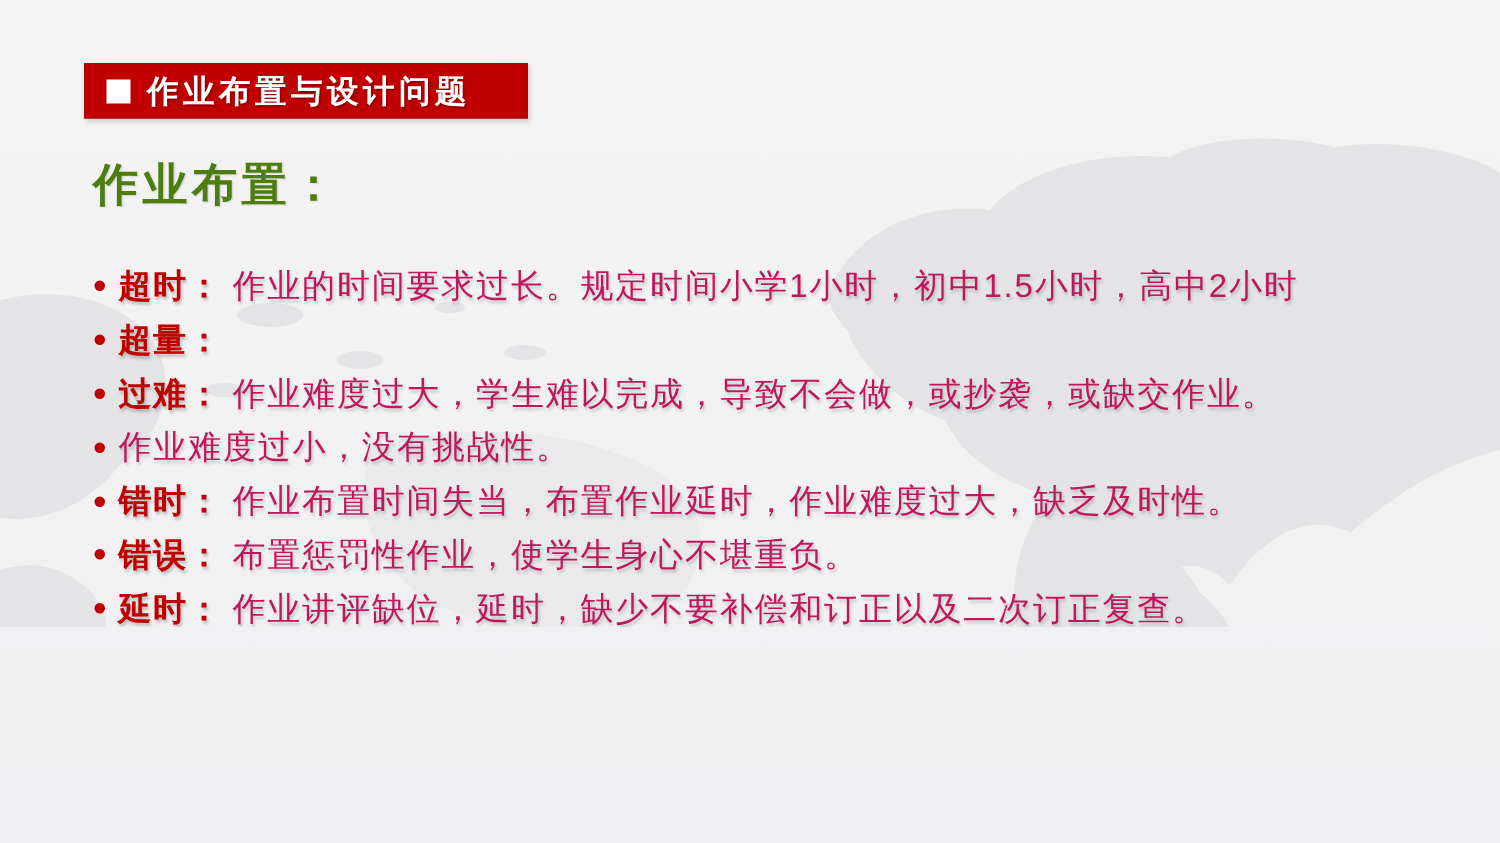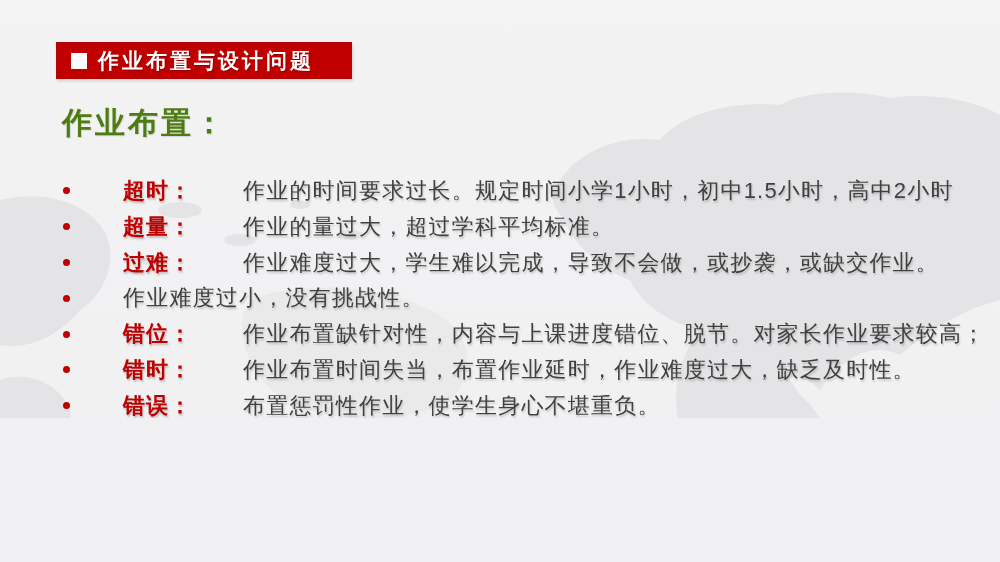--- a/index.html
+++ b/index.html
@@ -31,33 +31,33 @@
   
   .heading{
     position:absolute;left:62px;top:103px;
     color:#4d7c0f;font-size:30px;font-weight:bold;letter-spacing:3px;
     text-shadow:1px 1px 1px rgba(0,0,0,0.12);
   }
 
   
   .list{position:absolute;left:63px;top:173px;width:900px;}
   .row{
-    display:flex;align-items:flex-end;height:35.8px;line-height:35.8px;white-space:nowrap;gap:44px;
+    display:flex;align-items:flex-end;height:35.8px;line-height:35.8px;white-space:nowrap;
   }
   .dot{
     width:7px;height:7px;border-radius:50%;background:#c00000;
     flex:0 0 auto;align-self:center;margin-right:9px;
   }
   .term{
     color:#c00000;font-size:22px;font-weight:bold;letter-spacing:1px;
     margin-right:7px;
     text-shadow:1px 2px 2px rgba(0,0,0,0.22);
   }
   .text{
-    color:#404040;font-size:22px;letter-spacing:1.2px;
+    color:#be185d;font-size:22px;letter-spacing:1.2px;
     text-shadow:1px 2px 2px rgba(0,0,0,0.18);
   }
 </style>
 </head>
 <body>
 
 <div class="slide">
 
   <svg class="watermark" viewBox="0 0 1000 562" xmlns="http://www.w3.org/2000/svg" aria-hidden="true">
     <g fill="#e4e4e6">
@@ -88,47 +88,46 @@
 
     <div class="row">
       <span class="dot"></span>
       <span class="term">超时：</span>
       <span class="text">作业的时间要求过长。规定时间小学1小时，初中1.5小时，高中2小时</span>
     </div>
 
     <div class="row">
       <span class="dot"></span>
       <span class="term">超量：</span>
-      <span class="text">作业的量过大，超过学科平均标准。</span>
     </div>
 
     <div class="row">
       <span class="dot"></span>
       <span class="term">过难：</span>
       <span class="text">作业难度过大，学生难以完成，导致不会做，或抄袭，或缺交作业。</span>
     </div>
 
     <div class="row">
       <span class="dot"></span>
       <span class="text">作业难度过小，没有挑战性。</span>
     </div>
 
-    <div class="row">
-      <span class="dot"></span>
-      <span class="term">错位：</span>
-      <span class="text">作业布置缺针对性，内容与上课进度错位、脱节。对家长作业要求较高；</span>
-    </div>
 
     <div class="row">
       <span class="dot"></span>
       <span class="term">错时：</span>
       <span class="text">作业布置时间失当，布置作业延时，作业难度过大，缺乏及时性。</span>
     </div>
 
     <div class="row">
       <span class="dot"></span>
       <span class="term">错误：</span>
       <span class="text">布置惩罚性作业，使学生身心不堪重负。</span>
     </div>
 
+    <div class="row">
+      <span class="dot"></span>
+      <span class="term">延时：</span>
+      <span class="text">作业讲评缺位，延时，缺少不要补偿和订正以及二次订正复查。</span>
+    </div>
 
   </div>
 </div>
 
 </body></html>

